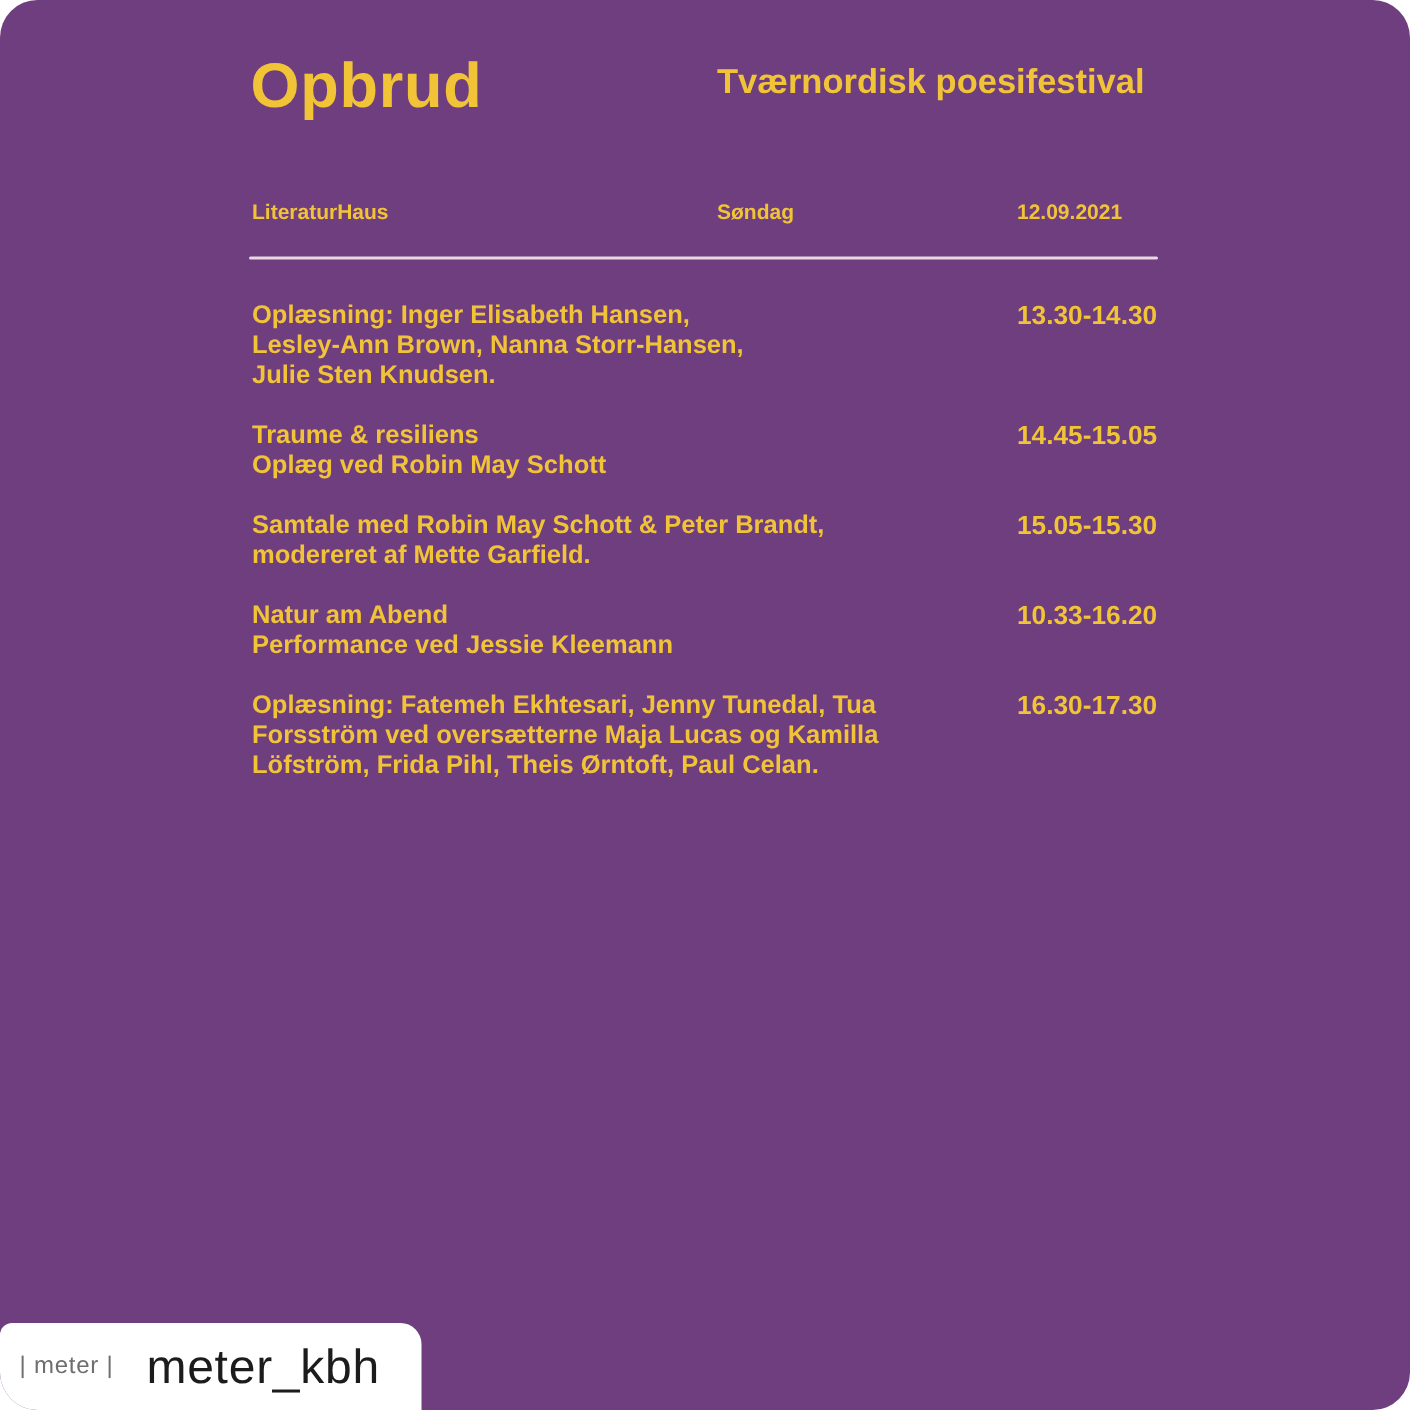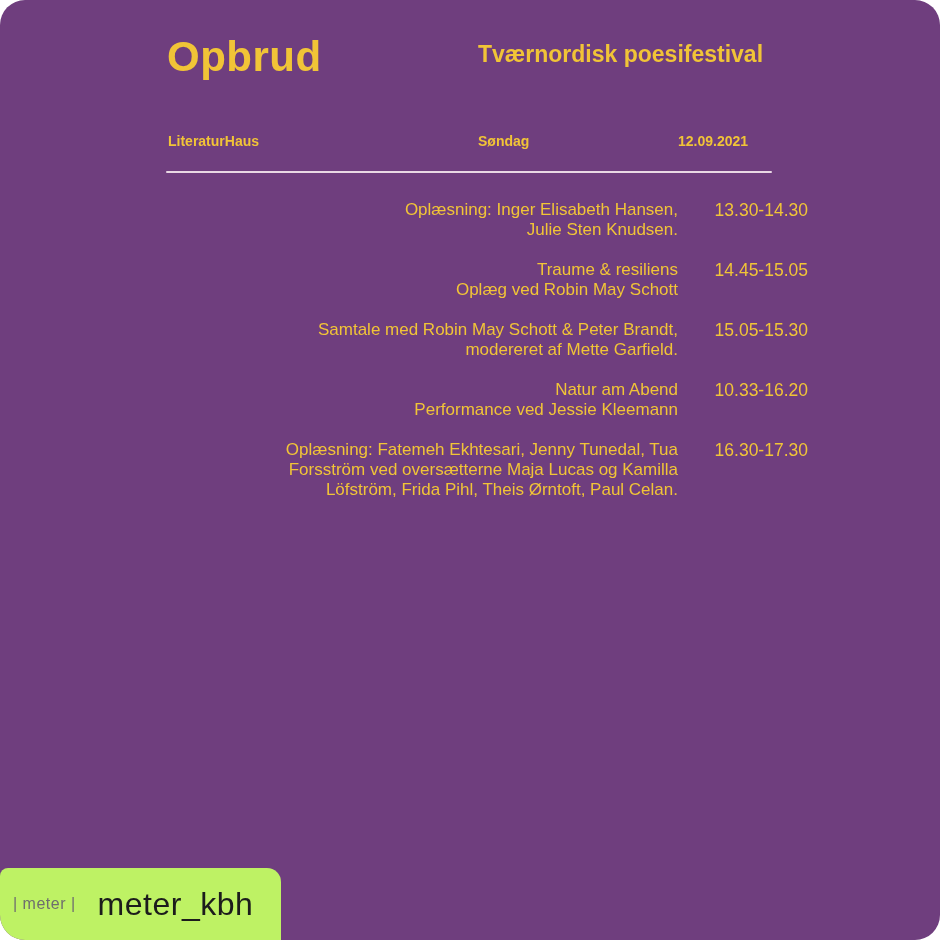--- a/index.html
+++ b/index.html
@@ -58,36 +58,35 @@
     left: 168px;
     top: 200px;
     width: 640px;
   }
   .event {
     display: grid;
     grid-template-columns: 510px auto;
     align-items: start;
     margin-bottom: 20px;
     font-size: 17px;
-    font-weight: 400;
+    font-weight: 700;
     line-height: 20px;
     color: var(--yellow, #F1C437);
-    text-align: right;
   }
   .event-time {
     white-space: nowrap;
     font-size: 17.5px;
   }
   .attribution {
     position: absolute;
     left: 0;
     bottom: 0;
     width: 281px;
-    height: 72px;
-    background: #bef264;
+    height: 58px;
+    background: #ffffff;
     border-radius: 8px 14px 0 0;
     display: flex;
     align-items: center;
   }
   .meter-logo {
     margin-left: 13px;
     font-size: 16px;
     font-weight: 400;
     letter-spacing: 0.5px;
     color: var(--logo-gray, #6E6E6E);
@@ -116,20 +115,21 @@
     <span class="meta-date">12.09.2021</span>
   </div>
 
   <div class="divider"></div>
 
   <div class="events">
 
     <div class="event">
       <div class="event-text">
         <div>Oplæsning: Inger Elisabeth Hansen,</div>
+        <div>Lesley-Ann Brown, Nanna Storr-Hansen,</div>
         <div>Julie Sten Knudsen.</div>
       </div>
       <div class="event-time">13.30-14.30</div>
     </div>
 
     <div class="event">
       <div class="event-text">
         <div>Traume &amp; resiliens</div>
         <div>Oplæg ved Robin May Schott</div>
       </div>

